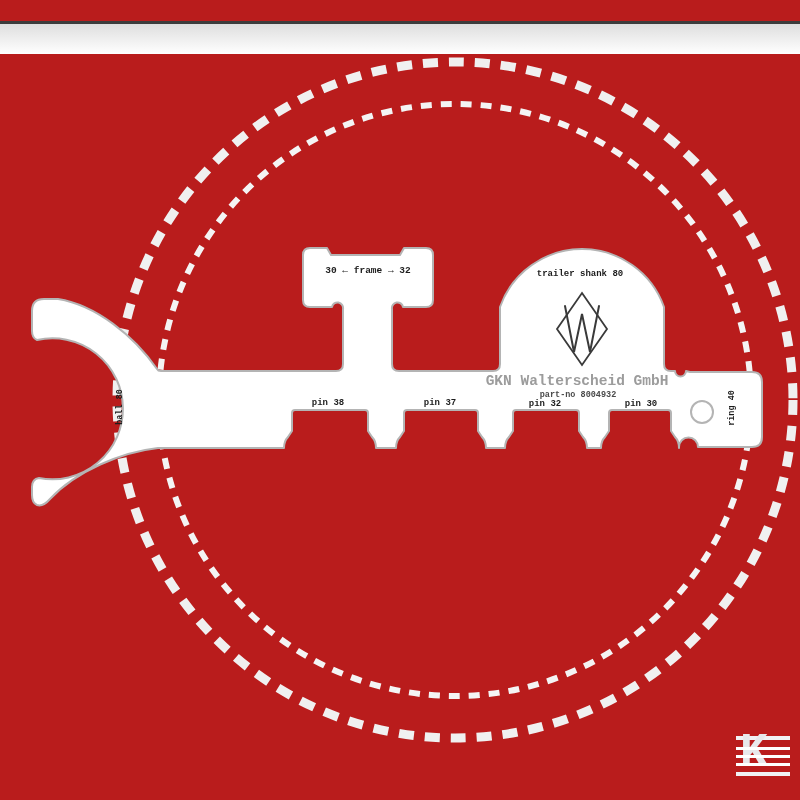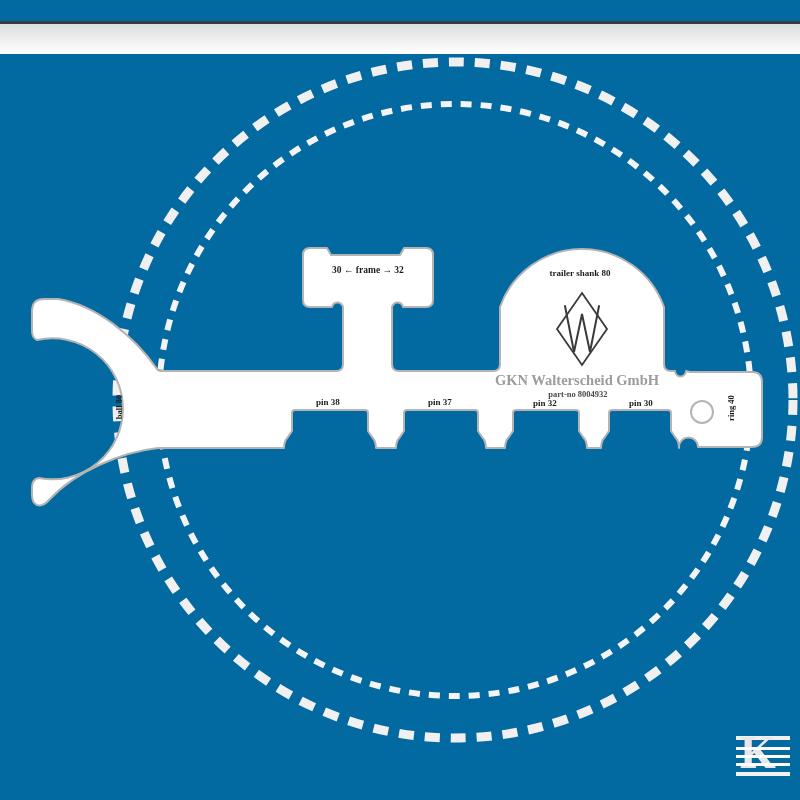--- a/index.html
+++ b/index.html
@@ -1,17 +1,17 @@
 <!DOCTYPE html>
 <html><head>
 <meta charset="utf-8">
 <style>
   html,body{margin:0;padding:0;background:#ffffff;}
-  .stage{position:relative;width:800px;height:800px;background:#0369a1;overflow:hidden;
-         font-family:Liberation Serif, serif;}
+  .stage{position:relative;width:800px;height:800px;background:#b91c1c;overflow:hidden;
+         font-family:Liberation Mono, monospace;}
   .top-rule{position:absolute;left:0;top:21px;width:100%;height:3px;background:#3c3c3c;}
   .top-shadow{position:absolute;left:0;top:24px;width:100%;height:30px;
               background:linear-gradient(to bottom,#dedede,#ffffff);}
   .drawing{position:absolute;left:0;top:0;width:800px;height:800px;}
   
   .kramp{position:absolute;left:736px;top:736px;width:54px;height:40px;}
   .kramp .bar{position:absolute;left:0;width:100%;height:4px;background:#f1f1f4;}
   .kramp .bar.top{top:0;}
   .kramp .bar.bottom{bottom:0;}
   .kramp .kletter{position:absolute;left:4px;top:-6px;font-size:46px;font-weight:bold;

